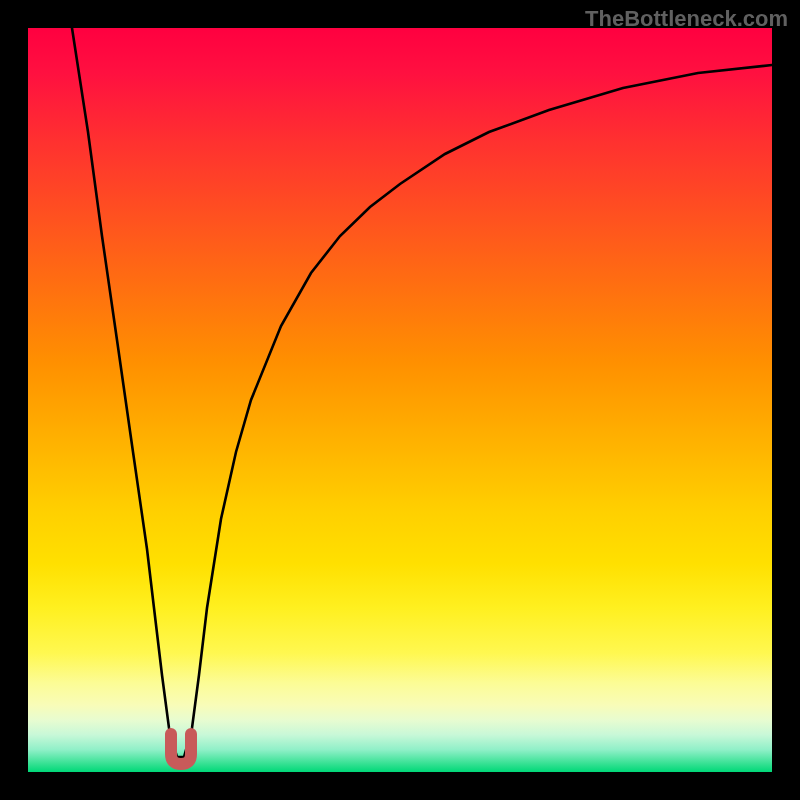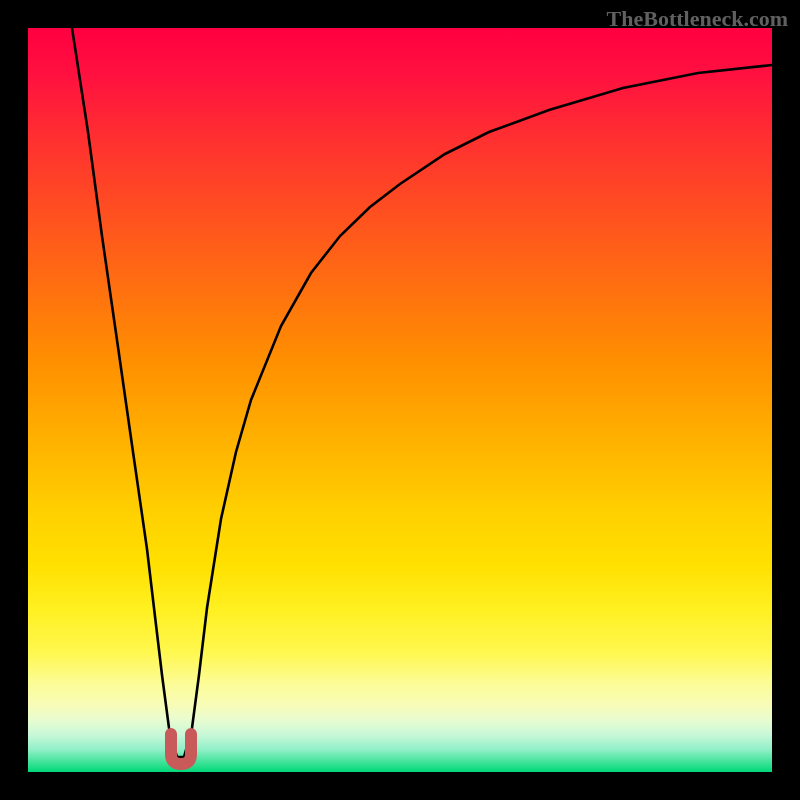--- a/index.html
+++ b/index.html
@@ -51,21 +51,21 @@
       #c8f8d8 95%,
       #90f0c8 97%,
       #30e090 99%,
       #00d878 100%
     );
   }
   .watermark {
     position: absolute;
     top: 6px;
     right: 12px;
-    font-family: Liberation Serif, serif;
+    font-family: Liberation Sans, sans-serif;
     font-size: 22px;
     font-weight: bold;
     color: #606060;
     letter-spacing: 0px;
     user-select: none;
   }
   svg.curves {
     position: absolute;
     left: 0;
     top: 0;

